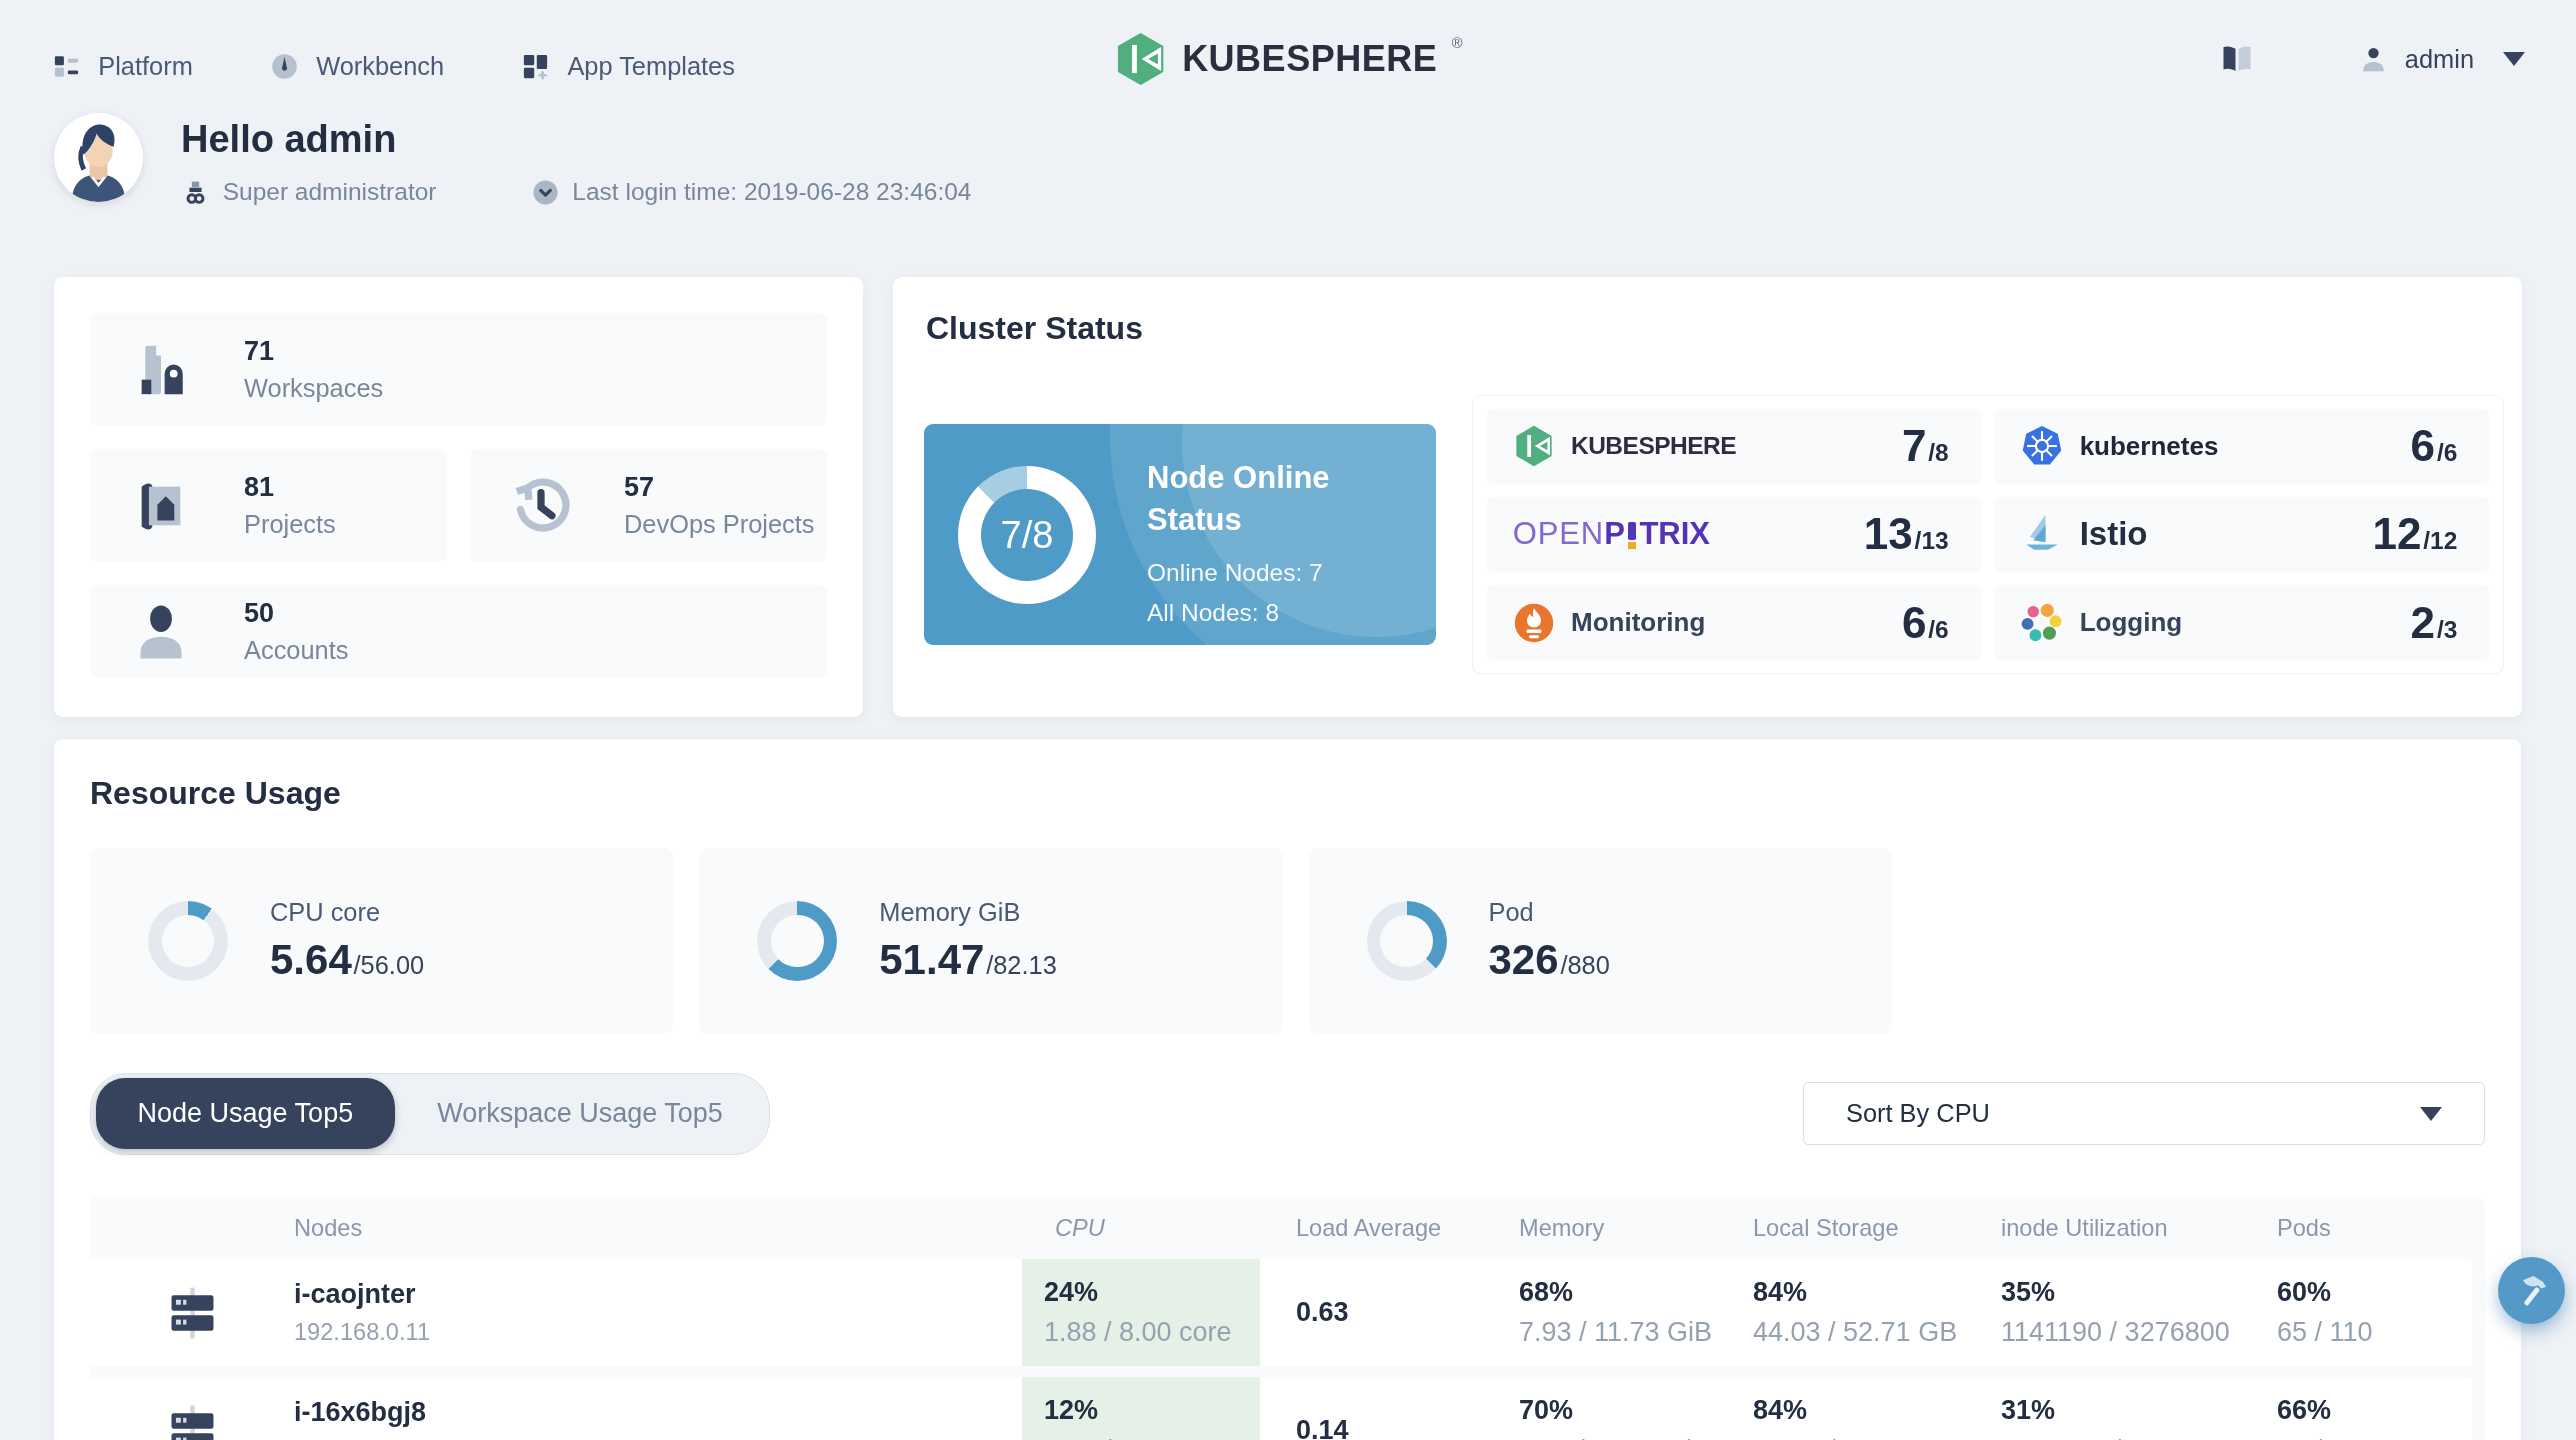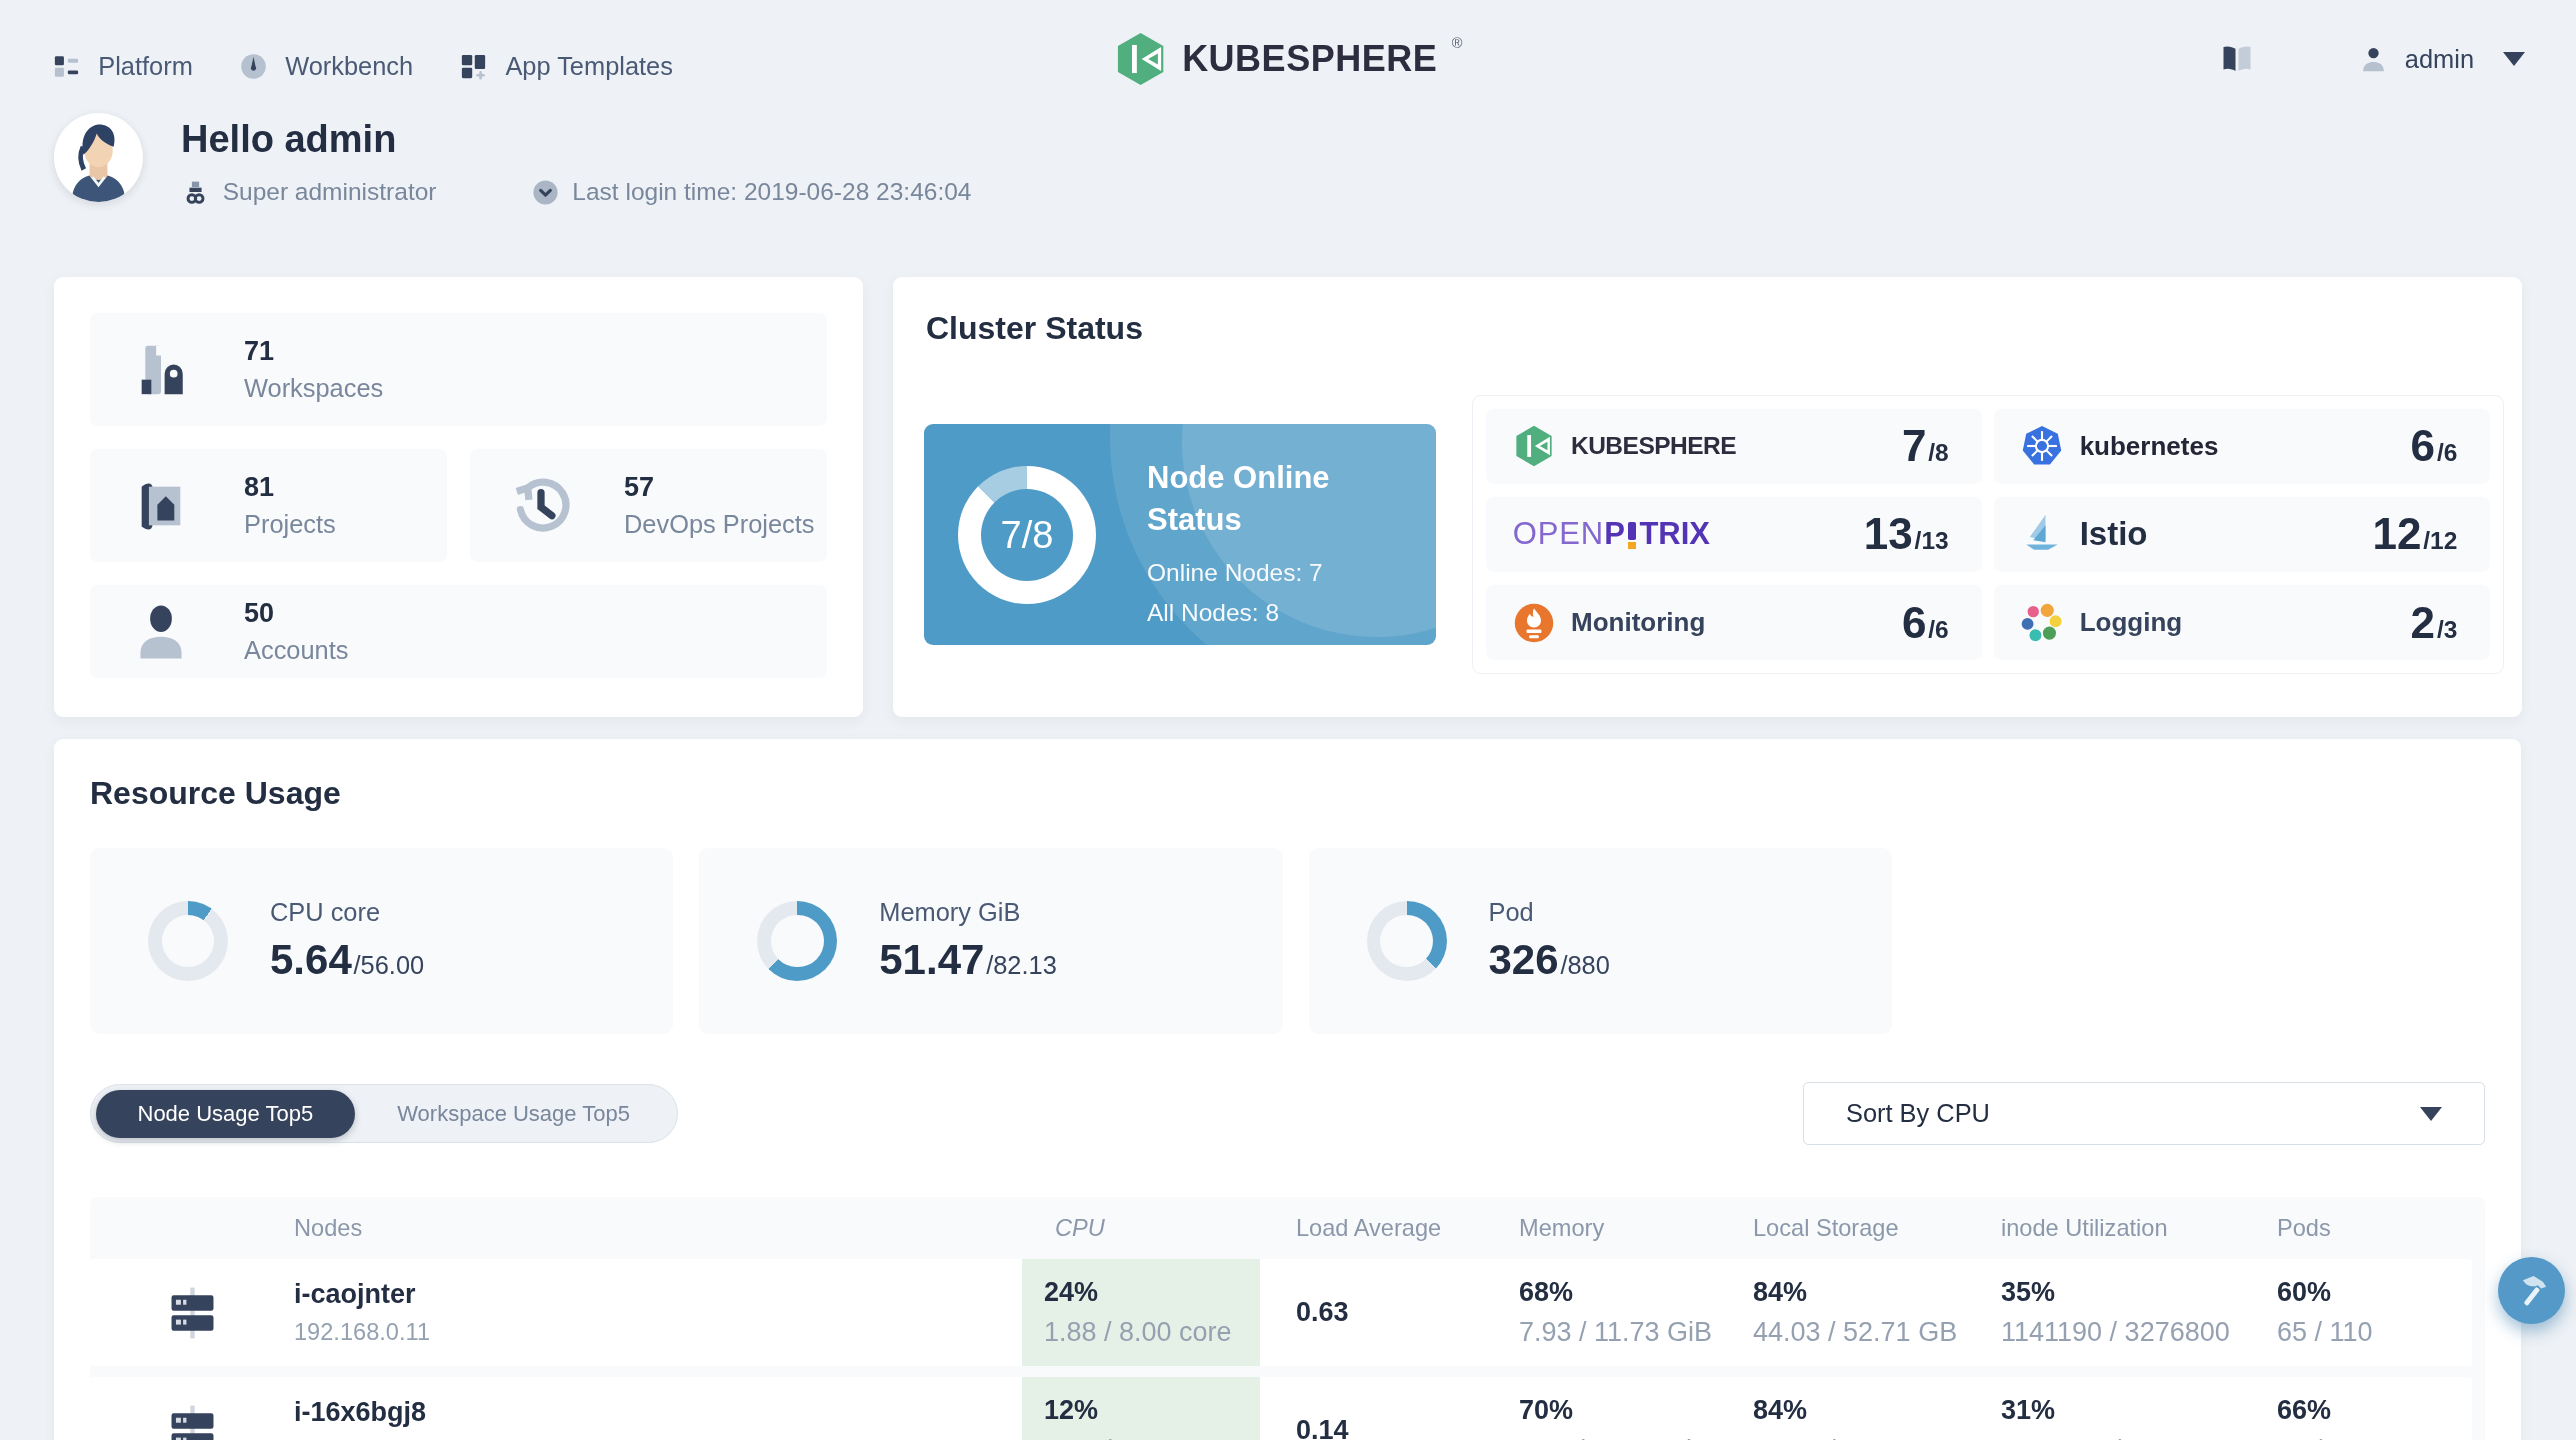--- a/index.html
+++ b/index.html
@@ -16,21 +16,21 @@
     --green-cell:#e5f1e6;
     --border:#d8dee6;
   }
   *{box-sizing:border-box;margin:0;padding:0;}
   body{margin:0;background:var(--bg);}
   .page{position:relative;width:2576px;height:1440px;overflow:hidden;background:var(--bg);
         font-family:"Liberation Sans", sans-serif;color:var(--mid);}
 
   
   .topbar{position:absolute;left:0;top:0;width:100%;height:118px;display:flex;align-items:center;padding:0 51px;}
-  .nav-left{display:flex;align-items:center;gap:45px;margin-top:15px;}
+  .nav-left{display:flex;align-items:center;gap:76px;margin-top:15px;}
   .nav-item{display:flex;align-items:center;gap:16.3px;font-size:25.4px;color:#4a5a75;cursor:pointer;}
   .nav-item svg{width:31px;height:31px;}
   .logo{position:absolute;left:50%;top:50%;transform:translate(-50%,-50%);display:flex;align-items:center;gap:14.5px;}
   .logo svg{width:54px;height:58px;}
   .logo-text{font-size:36px;font-weight:800;letter-spacing:0.5px;color:#2d2d3f;}
   .logo-reg{font-size:14.5px;color:#5c6575;align-self:flex-start;margin-top:5.4px;}
   .nav-right{margin-left:auto;display:flex;align-items:center;gap:100px;}
   .docs-btn svg{width:42px;height:36px;display:block;cursor:pointer;}
   .user{display:flex;align-items:center;gap:16.3px;cursor:pointer;}
   .user svg{width:31px;height:31px;}
@@ -108,22 +108,22 @@
   .gauge-hole{position:absolute;inset:13.6px;border-radius:50%;background:var(--tile);}
   .gauge-label{font-size:25.4px;color:#4a5a75;}
   .gauge-value{display:flex;align-items:baseline;margin-top:9px;}
   .gauge-used{font-size:42px;font-weight:800;color:var(--dark);}
   .gauge-total{font-size:25.4px;font-weight:500;color:var(--mid);margin-left:1.8px;}
 
   .controls{position:absolute;left:36px;right:36px;top:341px;height:67px;display:flex;
             align-items:center;justify-content:space-between;}
   .tab-group{display:flex;align-items:center;background:#eef1f5;border:1.8px solid #dbe1e9;
              border-radius:36px;padding:4.5px;}
-  .tab{height:48px;display:flex;align-items:center;padding:0 42px;border-radius:29px;
-       font-size:22px;cursor:pointer;}
+  .tab{height:71px;display:flex;align-items:center;padding:0 42px;border-radius:29px;
+       font-size:27px;cursor:pointer;}
   .tab.active{background:var(--mid);color:#fff;box-shadow:0 2.7px 7.3px rgba(36,46,66,.25);}
   .tab.inactive{color:var(--gray);}
   .select{width:682px;height:63px;background:#fff;border:1.8px solid var(--border);border-radius:5.4px;
           display:flex;align-items:center;padding:0 42px;font-size:25.4px;color:var(--dark);cursor:pointer;}
   .select .caret{margin-left:auto;}
 
   .table{position:absolute;left:36px;right:36px;top:458px;bottom:-9px;background:#f9fafb;border-radius:7.3px;}
   .tgrid{display:grid;grid-template-columns:204px 728px 238px 259px 234px 248px 276px 1fr;align-items:center;}
   .thead{height:62px;color:#8b98ab;font-size:23.6px;}
   .th-cpu{padding-left:33px;font-style:italic;}

